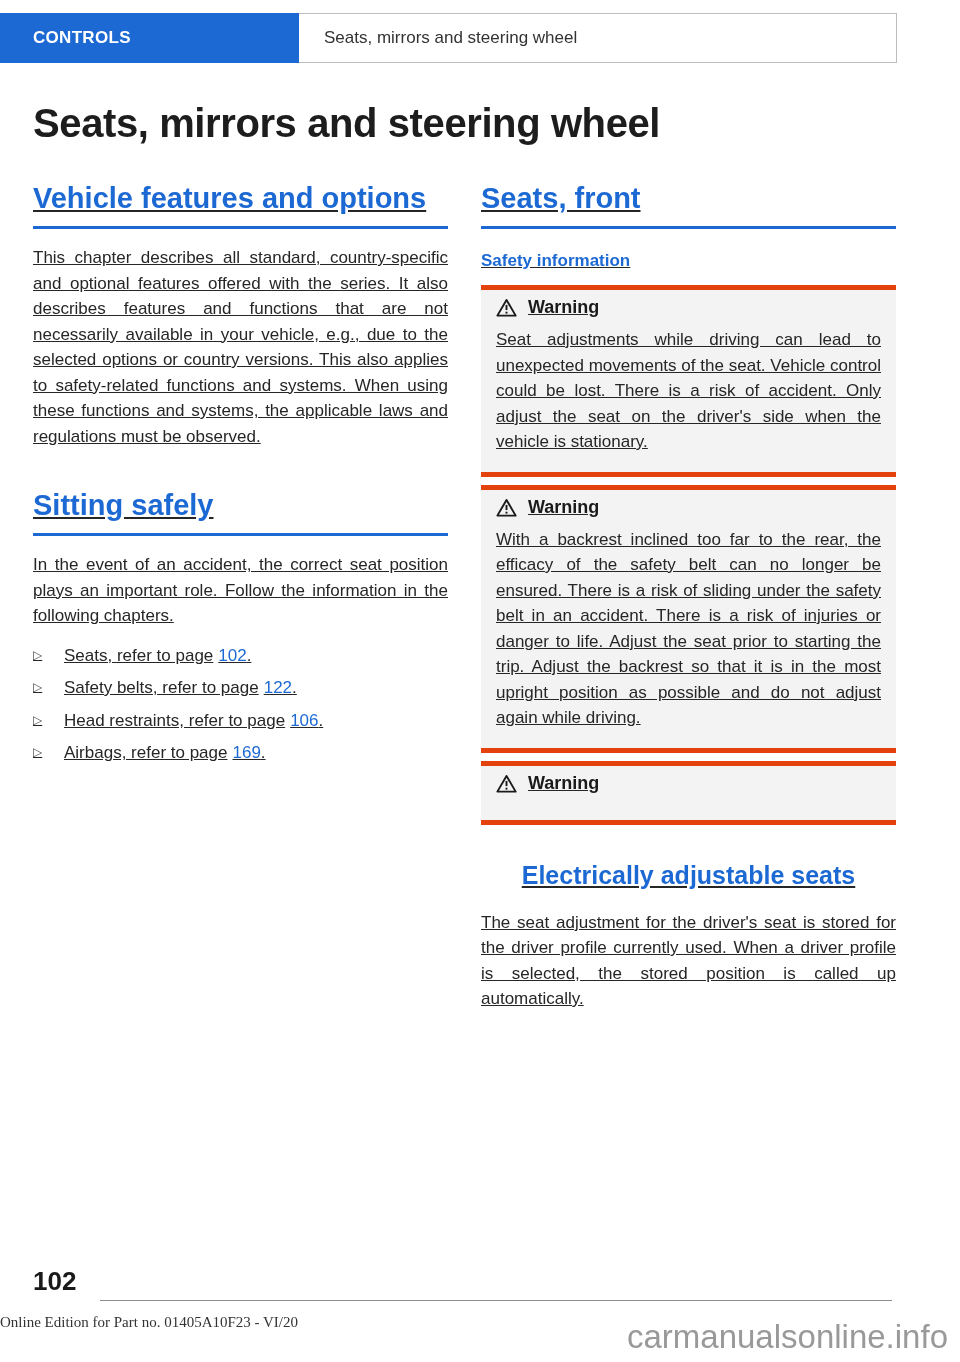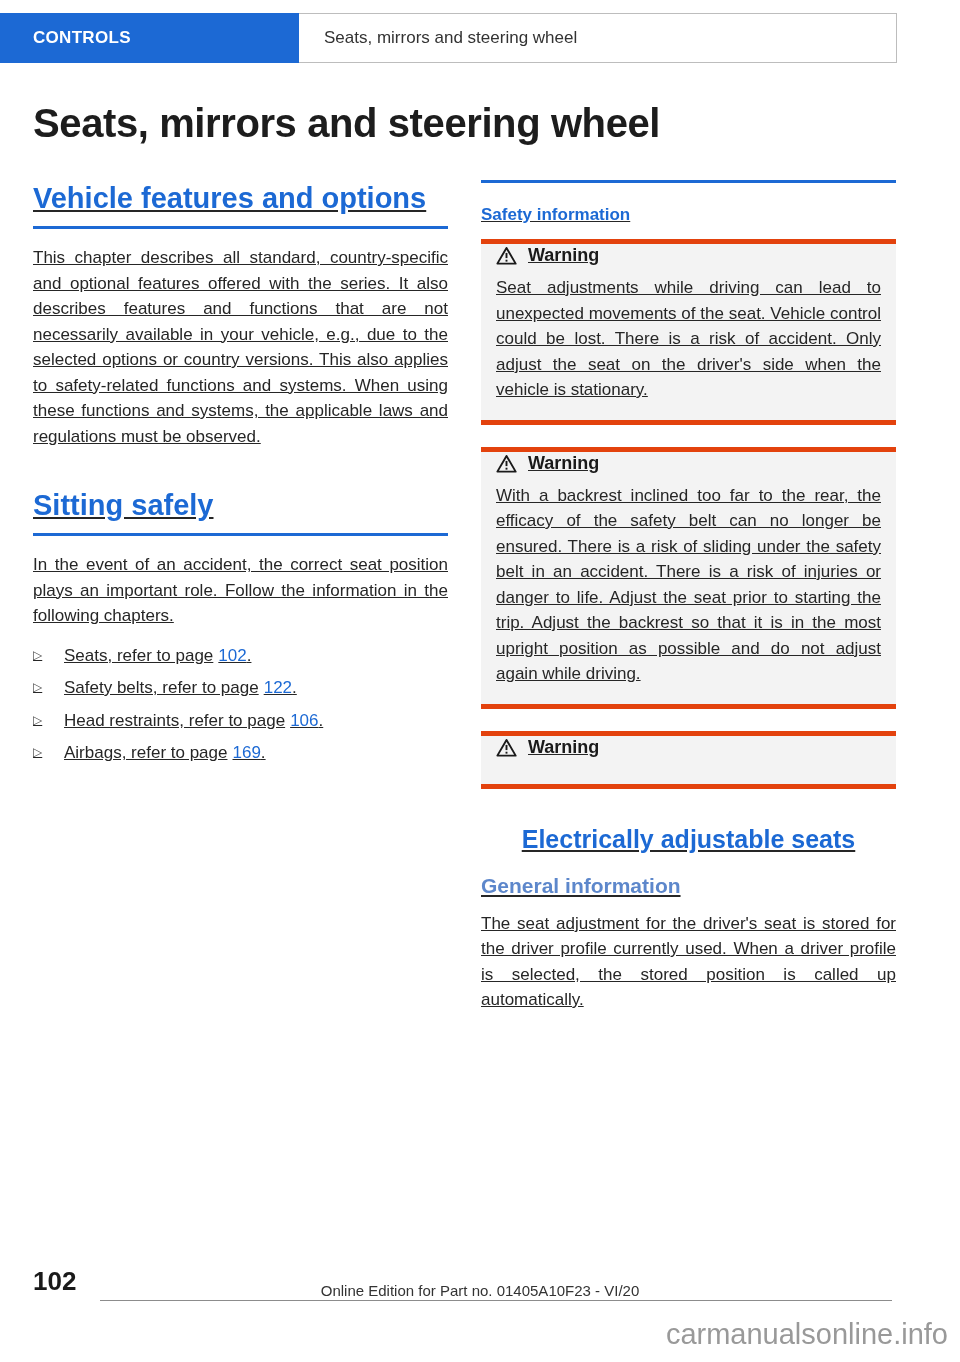--- a/index.html
+++ b/index.html
@@ -35,34 +35,34 @@
   
   .ref-list{margin-top:4px;}
   .ref-item{display:flex;margin-bottom:7px;}
   .ref-marker{width:31px;flex:none;font-size:12px;color:#4d4d4d;padding-top:5px;}
   .ref-text{font-size:17px;line-height:25.5px;}
   .page-link{color:var(--accent-blue,#1c69d4);text-decoration:none;margin-left:5px;cursor:pointer;}
 
   
   .sub-heading{font-size:17px;font-weight:bold;color:var(--accent-blue,#1c69d4);margin:22px 0 14px;}
 
-  .warning-box{background:var(--warning-bg,#f3f3f3);border-top:5px solid var(--warning-orange,#e3420d);border-bottom:5px solid var(--warning-orange,#e3420d);padding:1px 15px 17px 15px;margin-bottom:22px;}
+  .warning-box{background:var(--warning-bg,#f3f3f3);border-top:5px solid var(--warning-orange,#e3420d);border-bottom:5px solid var(--warning-orange,#e3420d);padding:7px 15px 17px 15px;margin-bottom:8px;}
   .warning-header{display:flex;align-items:center;gap:11px;margin-bottom:9px;}
   .warning-icon{display:inline-flex;flex:none;}
   .warning-title{font-size:18px;font-weight:bold;color:#1a1a1a;}
   .warning-body{font-size:17px;line-height:25.5px;text-align:justify;color:var(--text-dark,#262626);}
 
   .big-heading{font-size:25px;font-weight:bold;color:var(--accent-blue,#1c69d4);margin:36px 0 20px;text-align:center;}
   .light-subheading{font-size:21px;font-weight:bold;color:var(--heading-light-blue,#5d87cb);margin-bottom:13px;}
 
   
   .footer-page-number{position:absolute;left:33px;top:1266px;font-size:26px;font-weight:bold;color:#1a1a1a;}
   .footer-rule{position:absolute;left:100px;top:1300px;width:792px;height:1px;background:#8c8c8c;}
-  .footer-edition{position:absolute;left:0;right:0;top:1282px;text-align:center;font-size:15px;color:#333;}
-  .watermark{position:absolute;right:12px;top:1318px;font-size:29px;color:#999;}
+  .footer-edition{position:absolute;left:0;right:0;top:1314px;text-align:left;font-size:15px;color:#333;font-family:Liberation Serif, serif;}
+  .watermark{position:absolute;right:12px;top:1318px;font-size:33px;color:#999;}
 </style>
 </head>
 <body>
 
 <div class="page">
 
   <header class="page-header">
     <div class="header-tab">
       <span>CONTROLS</span>
     </div>
@@ -106,20 +106,21 @@
             <span class="ref-text"><span>Airbags, refer to page</span><a class="page-link">169</a><span>.</span></span>
           </div>
         </div>
       </section>
 
     </div>
 
     <div class="col">
 
       <section class="section">
+        <h2 class="section-heading">Seats, front</h2>
         <div class="heading-rule"></div>
         <h3 class="sub-heading">Safety information</h3>
 
         <div class="warning-box">
           <div class="warning-header">
             <span class="warning-icon">
               <svg width="21" height="19" viewBox="0 0 24 22" aria-hidden="true">
                 <path d="M12 2.2 L22.6 20.4 H1.4 Z" fill="none" stroke="#1a1a1a" stroke-width="2.2" stroke-linejoin="round"></path>
                 <rect x="10.9" y="8" width="2.2" height="6" fill="#1a1a1a"></rect>
                 <rect x="10.9" y="15.9" width="2.2" height="2.2" fill="#1a1a1a"></rect>
@@ -151,21 +152,20 @@
                 <path d="M12 2.2 L22.6 20.4 H1.4 Z" fill="none" stroke="#1a1a1a" stroke-width="2.2" stroke-linejoin="round"></path>
                 <rect x="10.9" y="8" width="2.2" height="6" fill="#1a1a1a"></rect>
                 <rect x="10.9" y="15.9" width="2.2" height="2.2" fill="#1a1a1a"></rect>
               </svg>
             </span>
             <span class="warning-title">Warning</span>
           </div>
         </div>
 
         <h2 class="big-heading">Electrically adjustable seats</h2>
-        <h3 class="light-subheading">General information</h3>
         <p class="body-text">The seat adjustment for the driver's seat is stored for the driver profile currently used. When a driver profile is selected, the stored position is called up automatically.</p>
       </section>
 
     </div>
   </div>
 
   <div class="footer-page-number">102</div>
   <div class="footer-rule"></div>
   <div class="footer-edition">Online Edition for Part no. 01405A10F23 - VI/20</div>
   <div class="watermark">carmanualsonline.info</div>

